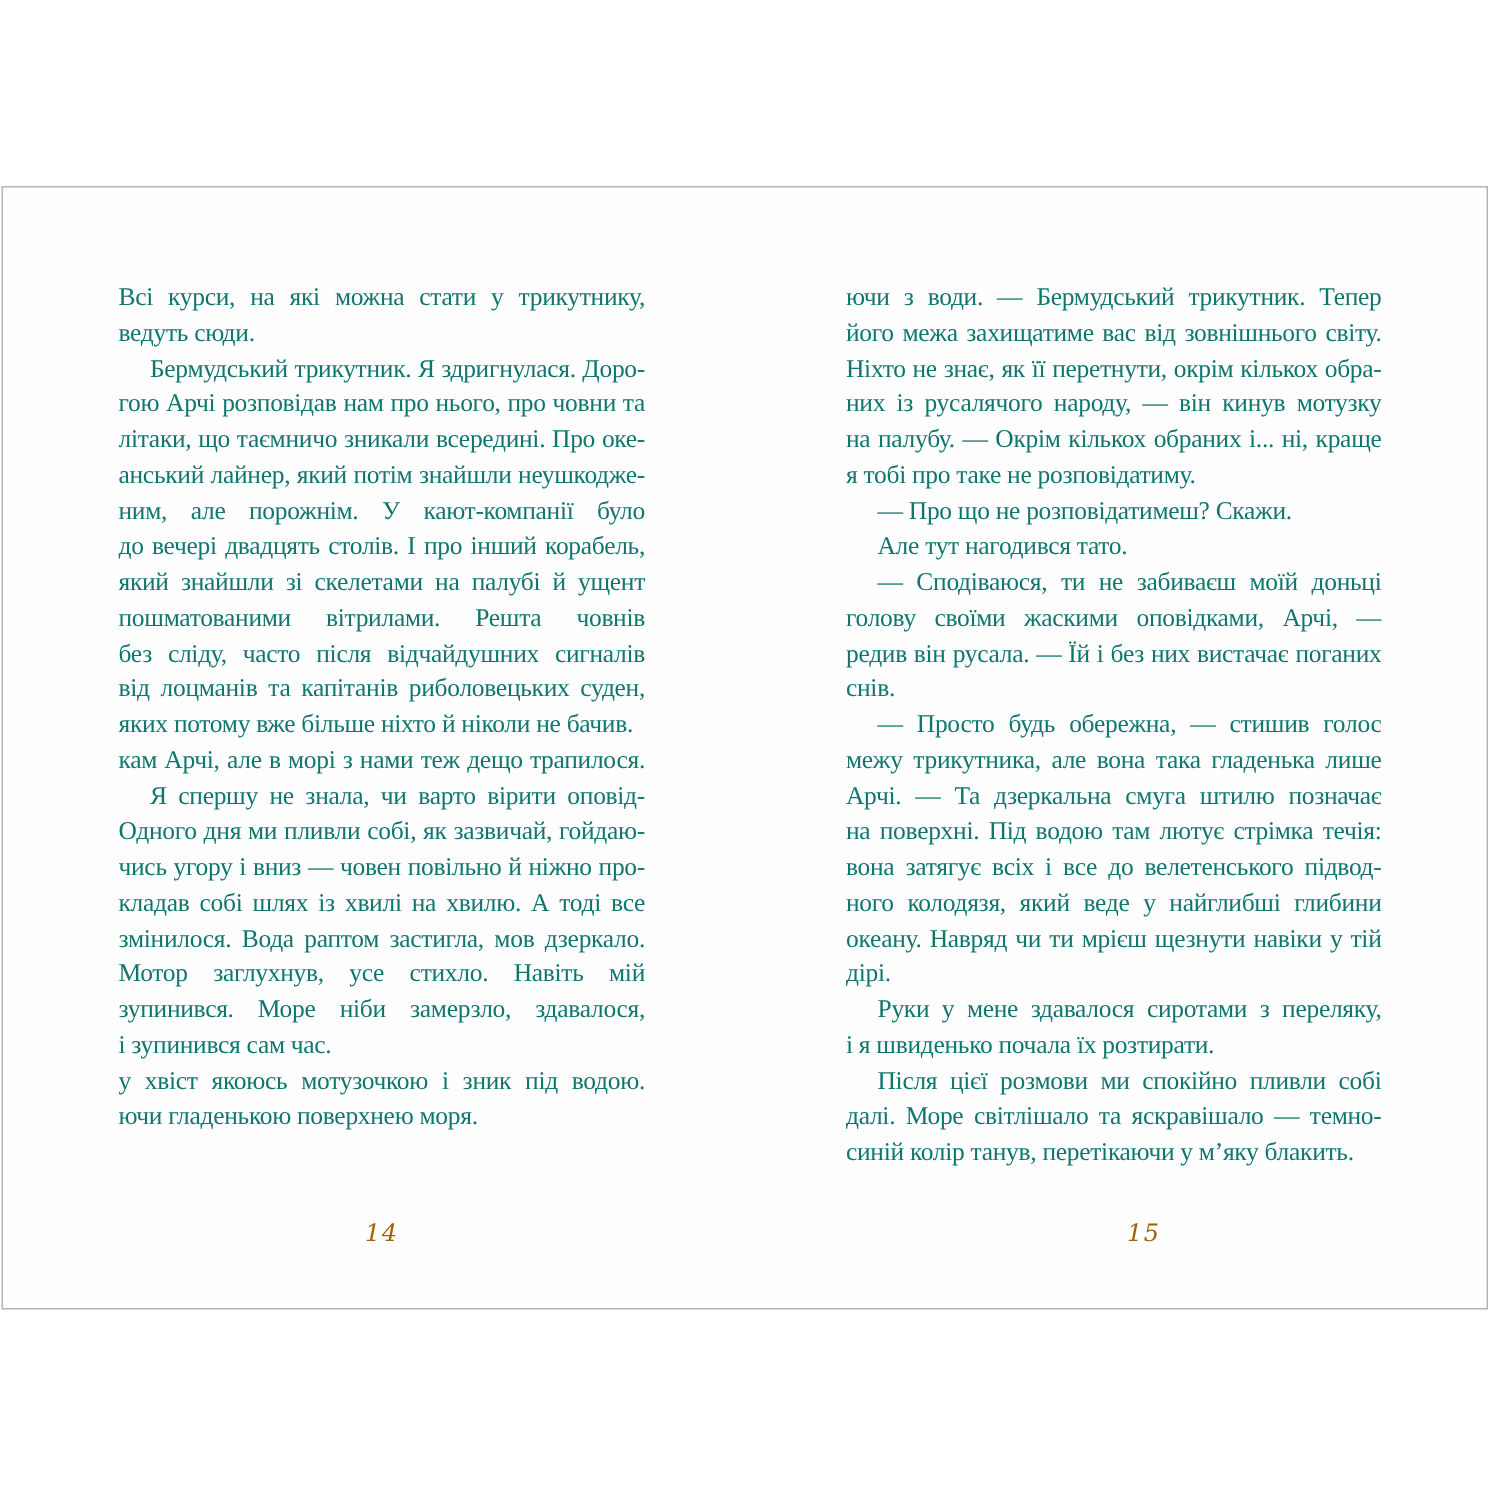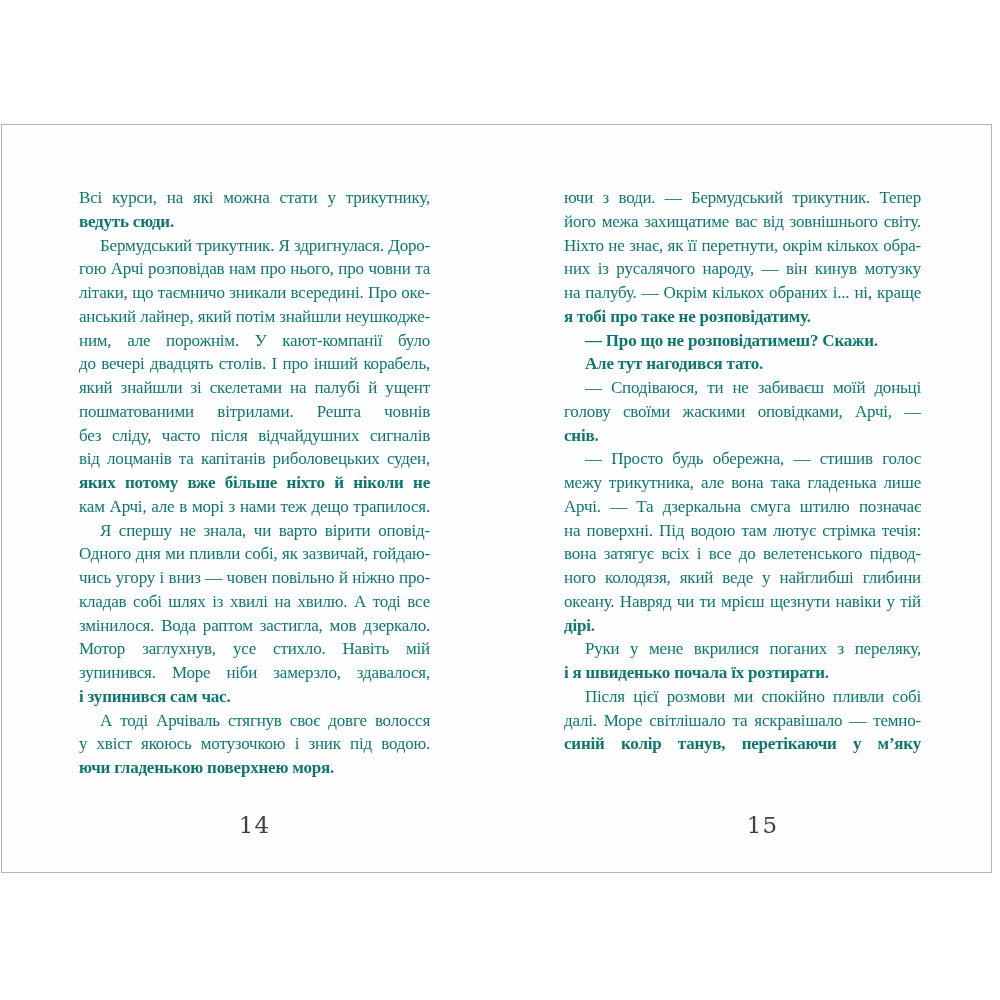--- a/index.html
+++ b/index.html
@@ -36,31 +36,32 @@
   }
   .text-column.left  { left: 79px;  width: 351px; }
   .text-column.right { left: 564px; width: 357px; }
   .line {
     height: 23.75px;
     overflow: hidden;
     text-align: justify;
     text-align-last: justify;
     white-space: normal;
   }
-  .line.last   { text-align-last: left; font-weight: bold; }
+  .line.last   { text-align-last: left; }
   .line.indent { text-indent: 21px; }
   .page-num {
     position: absolute;
     top: 812px;
     width: 351px;
     height: 26px;
     text-align: center;
     font-family: "DejaVu Serif", serif;
-    font-size: 23px;
-    color: #404040;
+    font-style: italic;
+    font-size: 16px;
+    color: #a16207;
     letter-spacing: 1px;
   }
   .page-num.left  { left: 79px; }
   .page-num.right { left: 584px; width: 357px; }
 </style>
 </head>
 <body>
 
 <div class="canvas">
   <div class="page-frame"></div>
@@ -81,46 +82,46 @@
       <div class="line last">яких потому вже більше ніхто й ніколи не бачив.</div>
       <div class="line">кам Арчі, але в морі з нами теж дещо трапилося.</div>
       <div class="line indent">Я спершу не знала, чи варто вірити оповід-</div>
       <div class="line">Одного дня ми пливли собі, як зазвичай, гойдаю-</div>
       <div class="line">чись угору і вниз — човен повільно й ніжно про-</div>
       <div class="line">кладав собі шлях із хвилі на хвилю. А тоді все</div>
       <div class="line">змінилося. Вода раптом застигла, мов дзеркало.</div>
       <div class="line">Мотор заглухнув, усе стихло. Навіть мій годинник</div>
       <div class="line">зупинився. Море ніби замерзло, здавалося, замерз</div>
       <div class="line last">і зупинився сам час.</div>
-      <div class="line indent">А тоді Арчіваль стягнув своє довге волосся</div>
       <div class="line">у хвіст якоюсь мотузочкою і зник під водою.</div>
       <div class="line last">ючи гладенькою поверхнею моря.</div>
     </div>
 
   <div class="text-column right">
       <div class="line">ючи з води. — Бермудський трикутник. Тепер</div>
       <div class="line">його межа захищатиме вас від зовнішнього світу.</div>
       <div class="line">Ніхто не знає, як її перетнути, окрім кількох обра-</div>
       <div class="line">них із русалячого народу, — він кинув мотузку</div>
       <div class="line">на палубу. — Окрім кількох обраних і... ні, краще</div>
       <div class="line last">я тобі про таке не розповідатиму.</div>
       <div class="line indent last">— Про що не розповідатимеш? Скажи.</div>
       <div class="line indent last">Але тут нагодився тато.</div>
       <div class="line indent">— Сподіваюся, ти не забиваєш моїй доньці</div>
       <div class="line">голову своїми жаскими оповідками, Арчі, — попе-</div>
+      <div class="line">редив він русала. — Їй і без них вистачає поганих</div>
       <div class="line last">снів.</div>
       <div class="line indent">— Просто будь обережна, — стишив голос</div>
       <div class="line">межу трикутника, але вона така гладенька лише</div>
       <div class="line">Арчі. — Та дзеркальна смуга штилю позначає</div>
       <div class="line">на поверхні. Під водою там лютує стрімка течія:</div>
       <div class="line">вона затягує всіх і все до велетенського підвод-</div>
       <div class="line">ного колодязя, який веде у найглибші глибини</div>
       <div class="line">океану. Навряд чи ти мрієш щезнути навіки у тій</div>
       <div class="line last">дірі.</div>
-      <div class="line indent">Руки у мене вкрилися поганих з переляку,</div>
+      <div class="line indent">Руки у мене здавалося сиротами з переляку,</div>
       <div class="line last">і я швиденько почала їх розтирати.</div>
       <div class="line indent">Після цієї розмови ми спокійно пливли собі</div>
       <div class="line">далі. Море світлішало та яскравішало — темно-</div>
       <div class="line last">синій колір танув, перетікаючи у м’яку блакить.</div>
     </div>
 
   <div class="page-num left">14</div>
 
   <div class="page-num right">15</div>
 </div>

